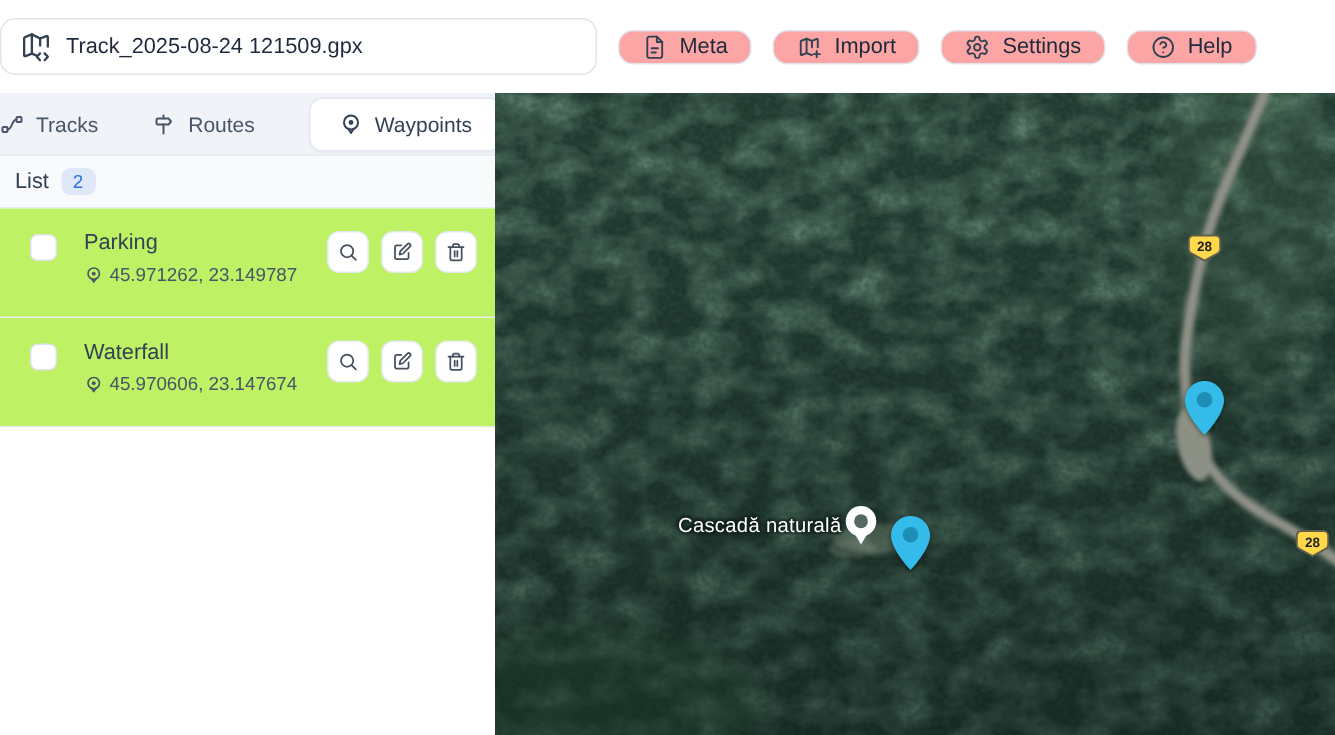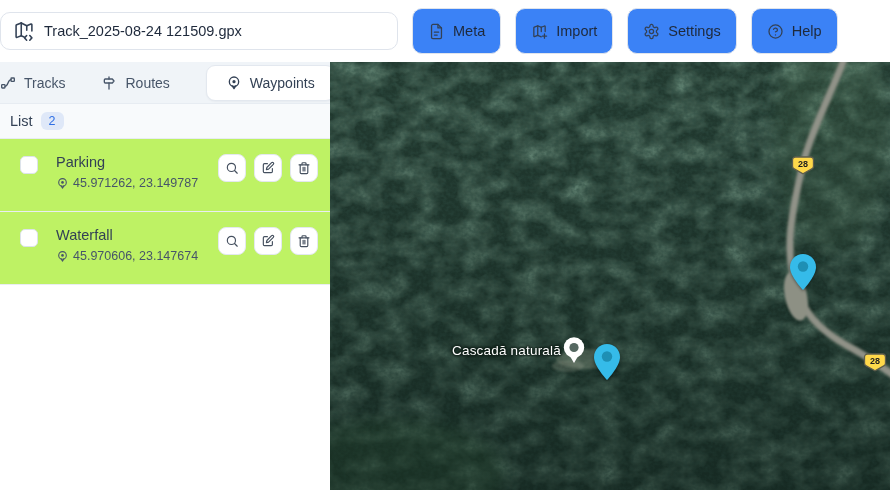--- a/index.html
+++ b/index.html
@@ -9,21 +9,21 @@
 
   
   .header { position:absolute; left:0; top:0; width:890px; height:62px; background:#fff;
             display:flex; align-items:center; }
   .filebox { width:398px; height:38px; border:1px solid #dfe4ec; border-radius:10px;
              display:flex; align-items:center; gap:9px; padding:0 12px; background:#fff; }
   .filebox svg { flex:0 0 auto; }
   .filebox input { border:none; outline:none; flex:1; font:400 14.5px "Liberation Sans",sans-serif;
                    color:#1e293b; background:transparent; }
   .hbtns { display:flex; gap:14px; margin-left:14px; }
-  .hbtn { height:46px; border:1px solid #dfe4ec; border-radius:10px; background:#3b82f6;
+  .hbtn { height:23px; border:1px solid #dfe4ec; border-radius:10px; background:#fca5a5;
           display:flex; align-items:center; gap:8px; padding:0 15px;
           font:500 14.5px "Liberation Sans",sans-serif; color:#1e293b; cursor:pointer; }
   .hbtn svg { color:#334155; }
 
   
   .tabbar { position:absolute; left:0; top:62px; width:330px; height:42px; background:#f0f4f8;
             border-bottom:1px solid #e7ecf2; display:flex; align-items:center; }
   .tab { display:flex; align-items:center; gap:8px; font:400 14px "Liberation Sans",sans-serif;
          color:#475569; cursor:pointer; margin-right:36px; }
   .tab.active { margin:0 3px 0 auto; background:#fff; border:1px solid #e3e8ef; border-radius:9px;

